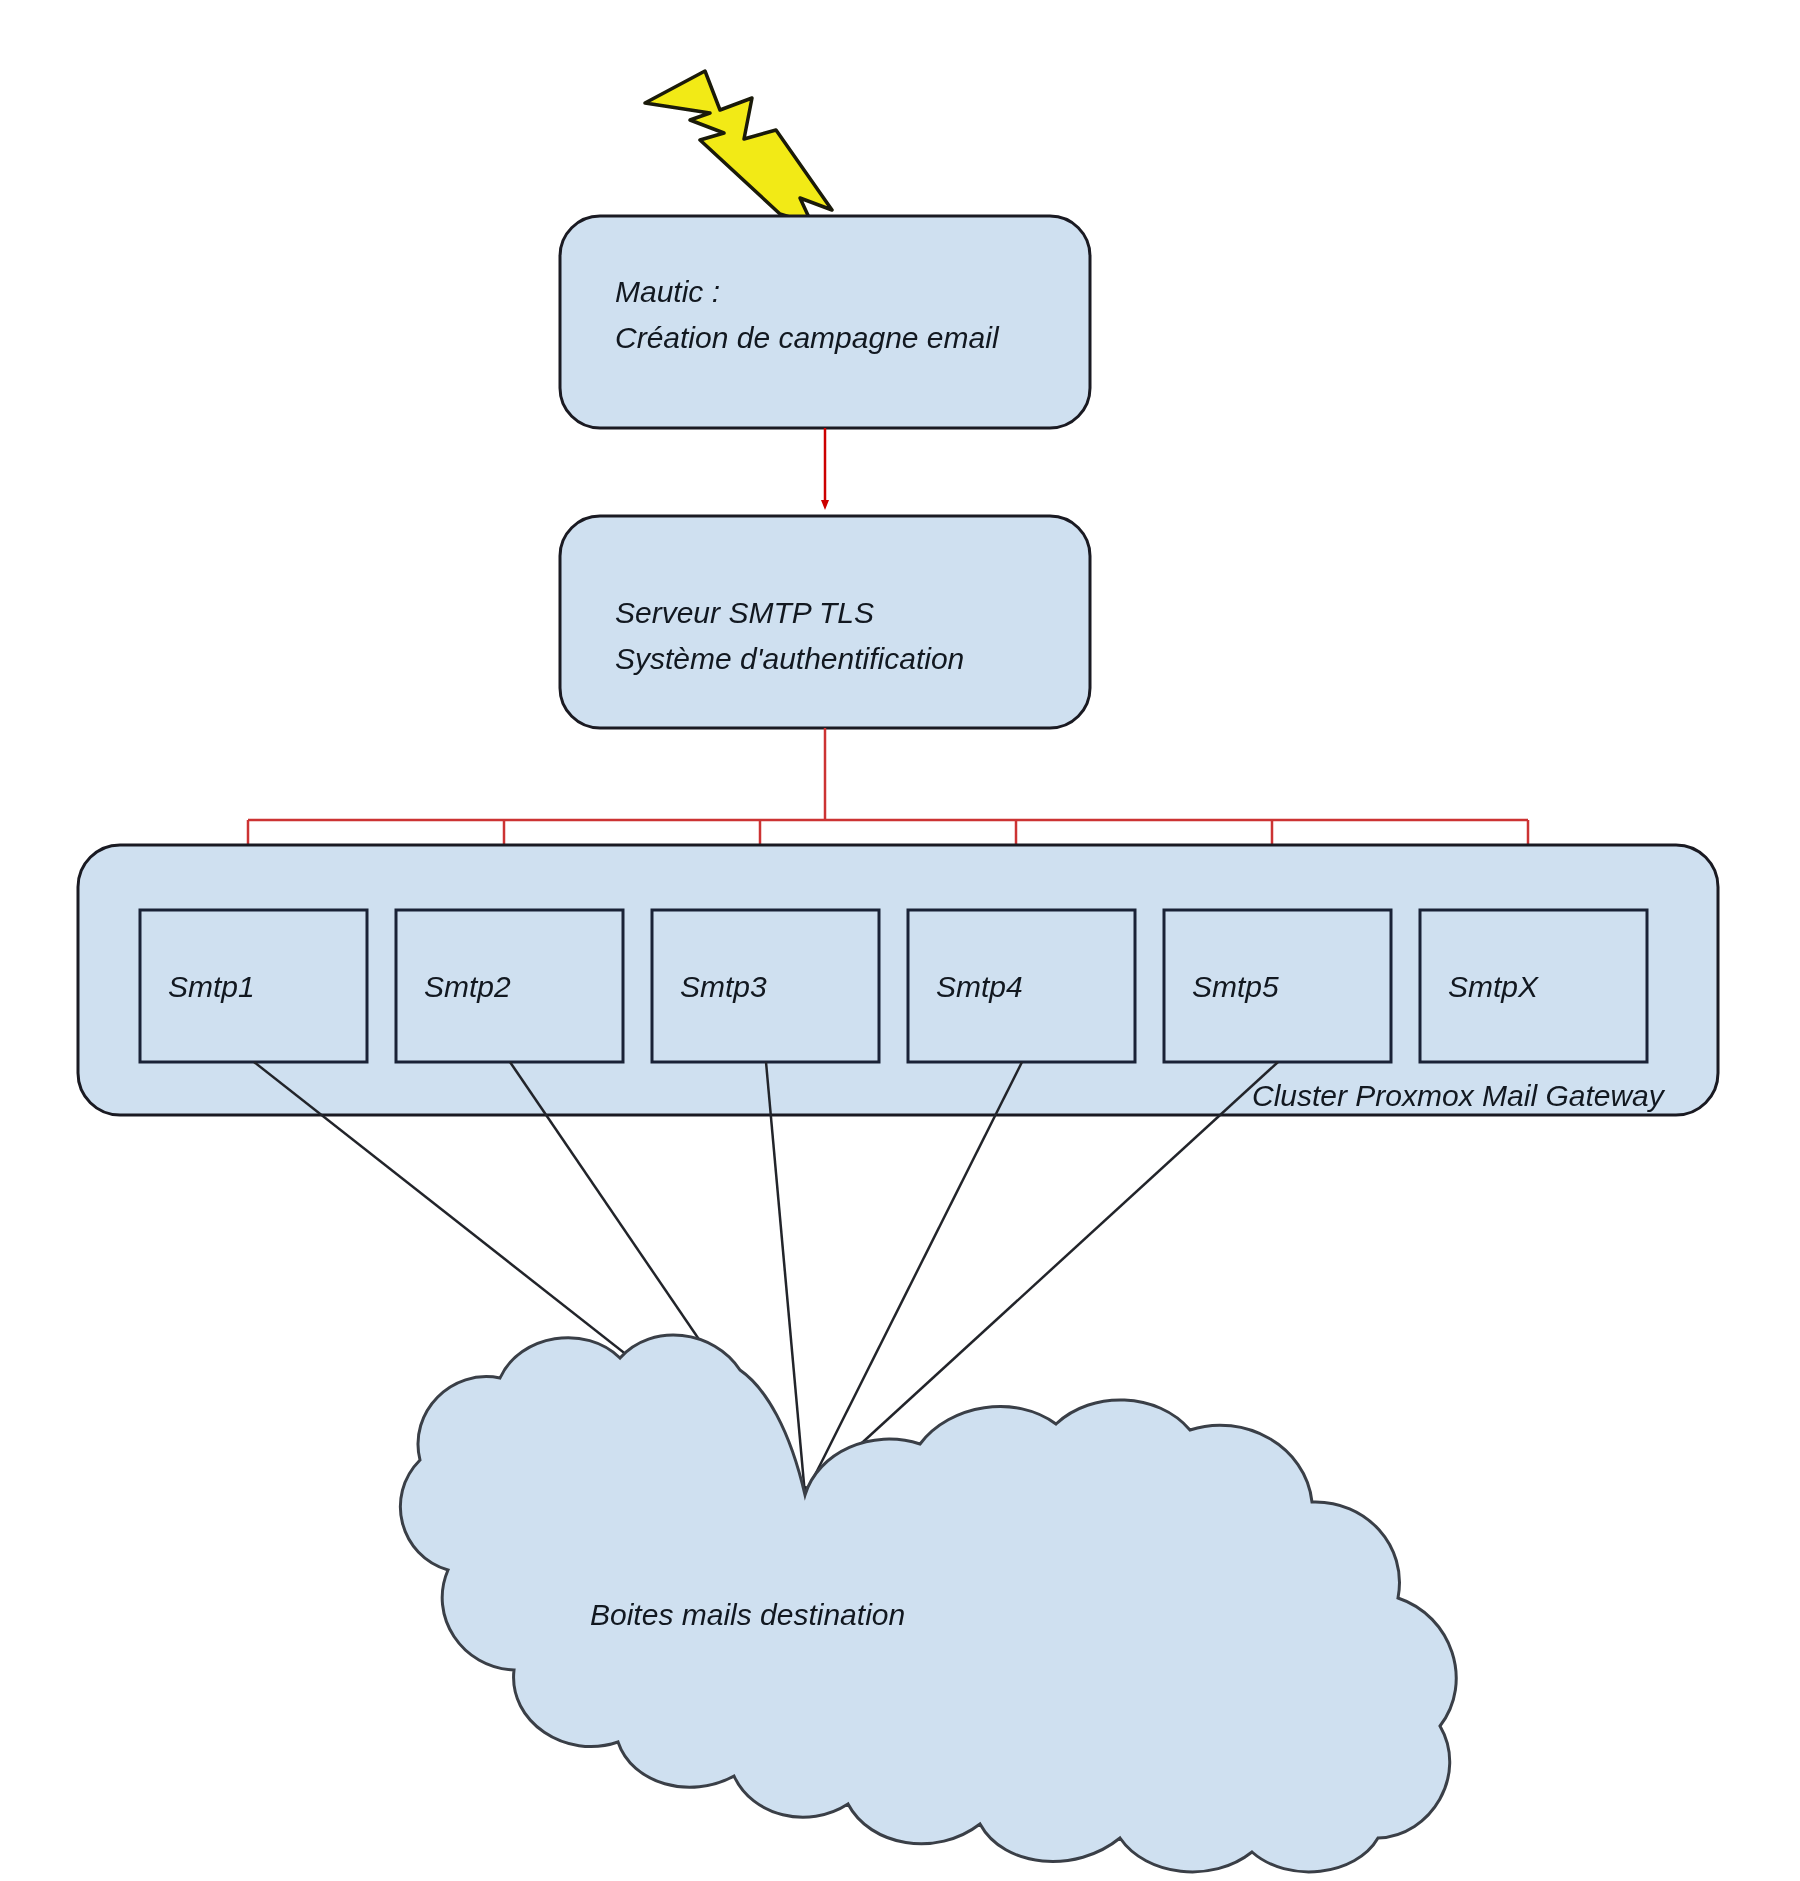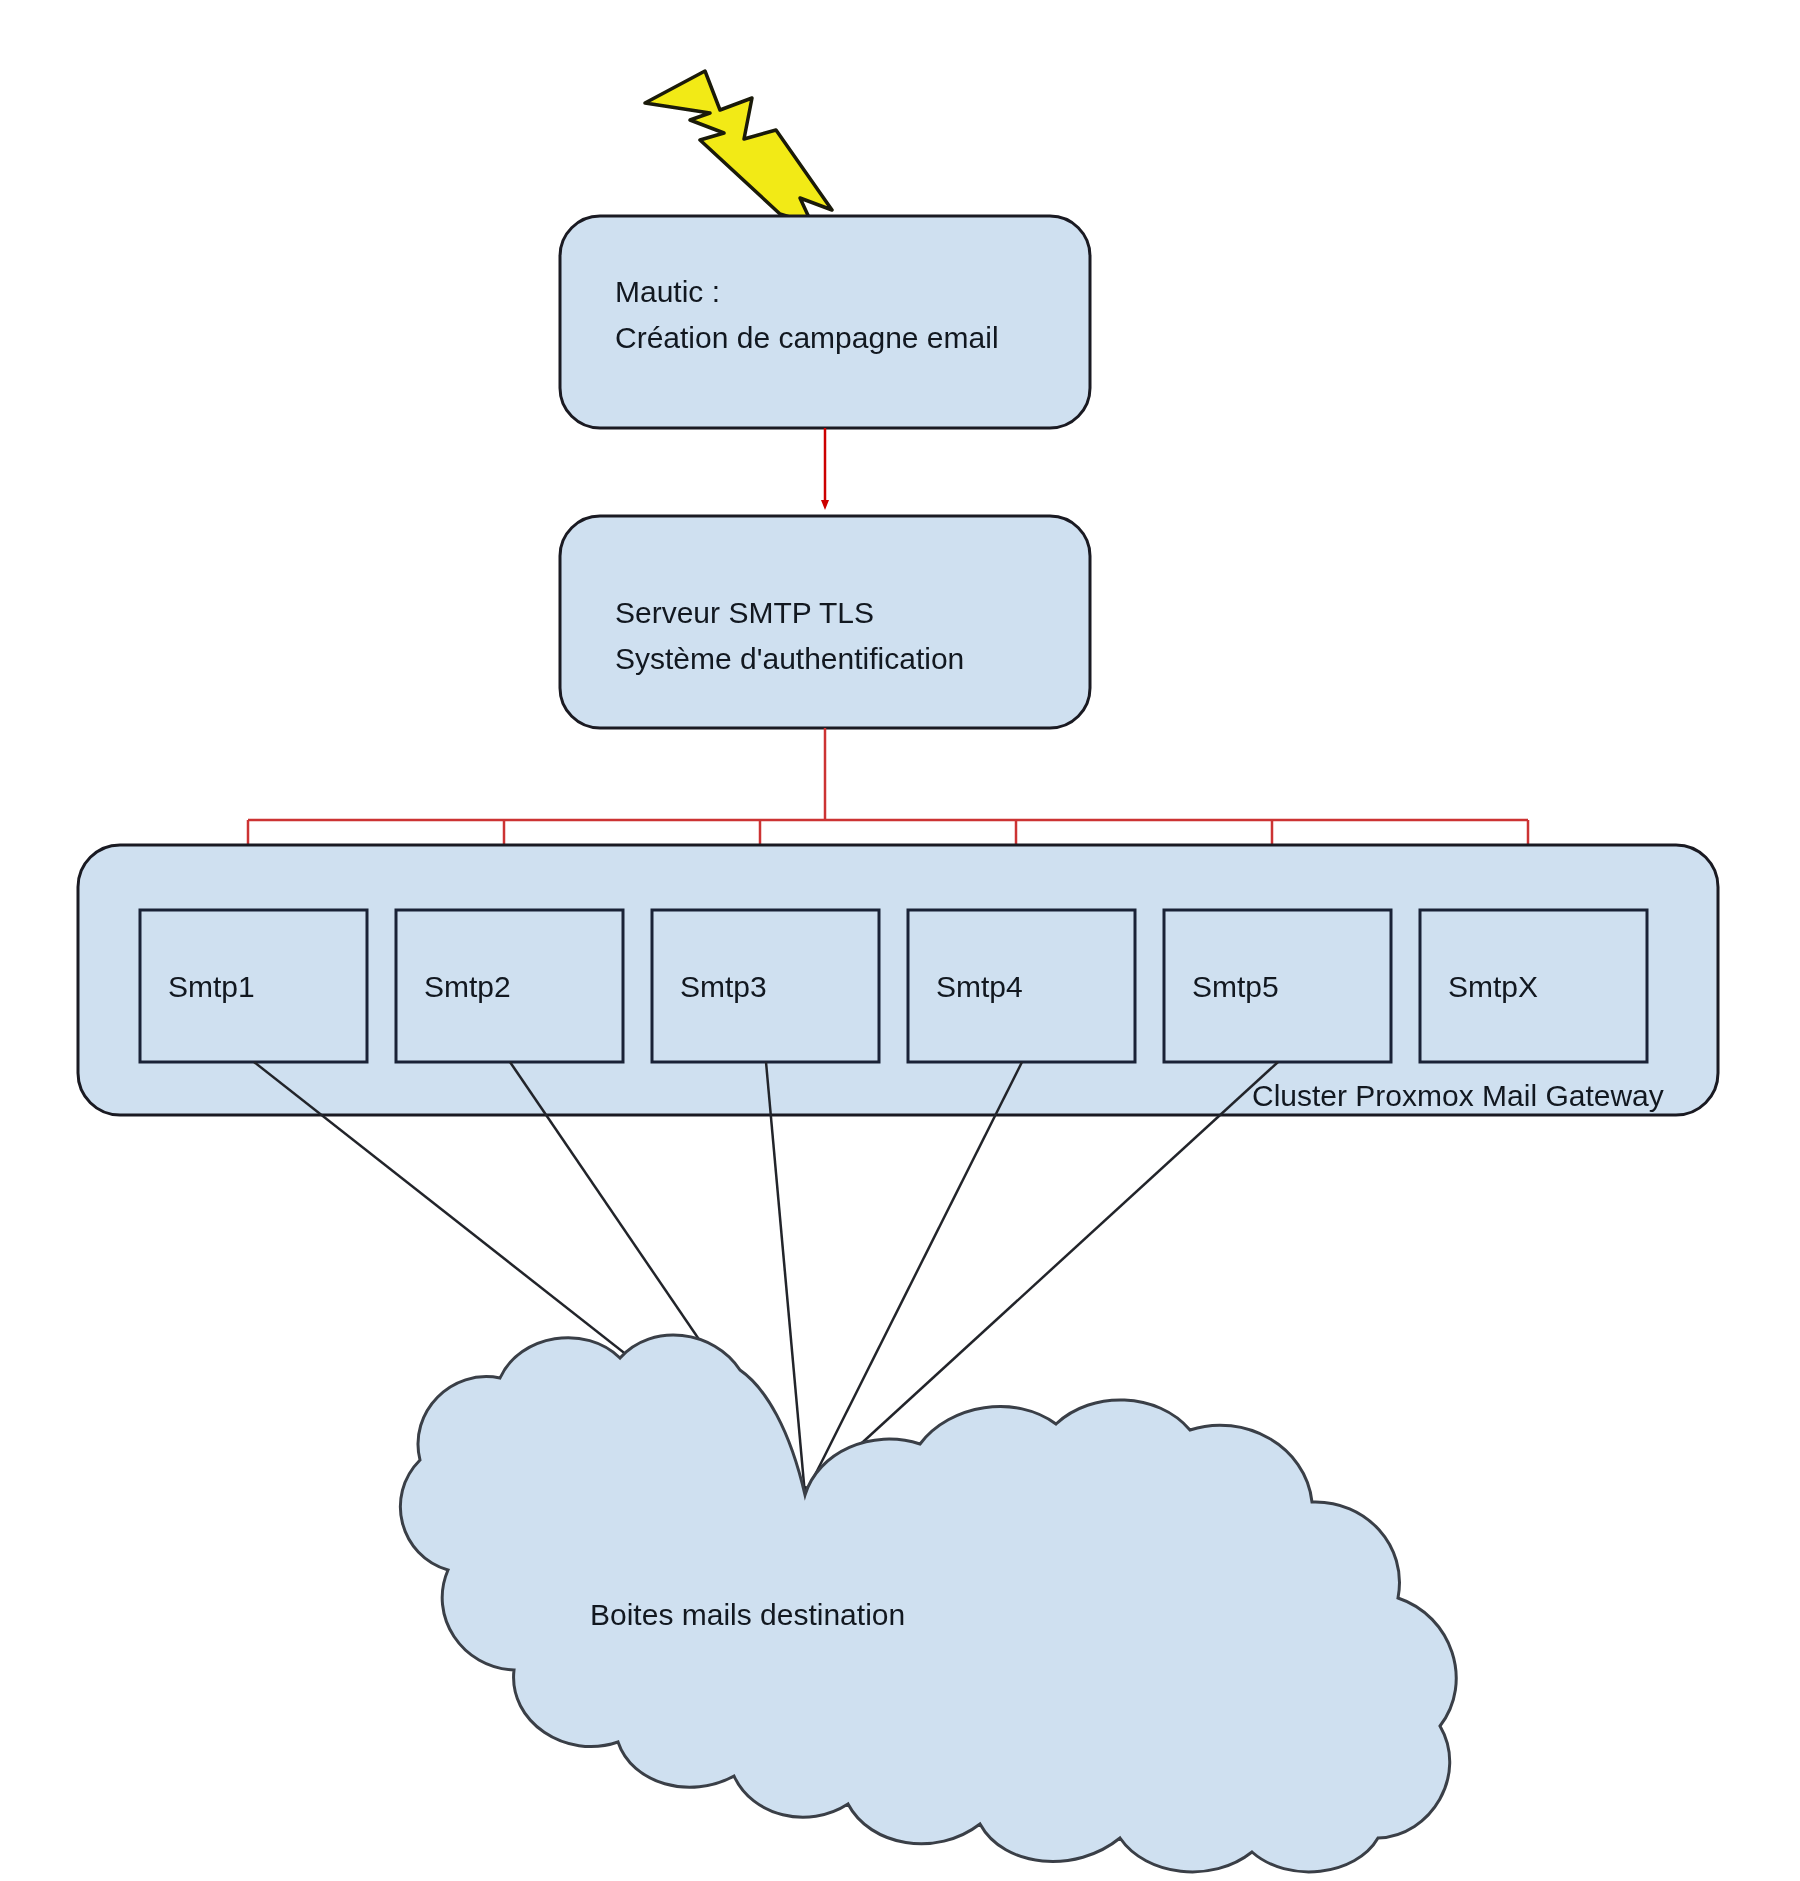--- a/index.html
+++ b/index.html
@@ -9,20 +9,21 @@
   }
   body {
     font-family: "Liberation Sans", sans-serif;
   }
   #canvas {
     position: relative;
     width: 1800px;
     height: 1881px;
     background: #ffffff;
     overflow: hidden;
+    font-style: italic;
   }
   #diagram-svg {
     position: absolute;
     left: 0;
     top: 0;
     width: 1800px;
     height: 1881px;
   }
   .node-text {
     font-family: "Liberation Sans", sans-serif;

